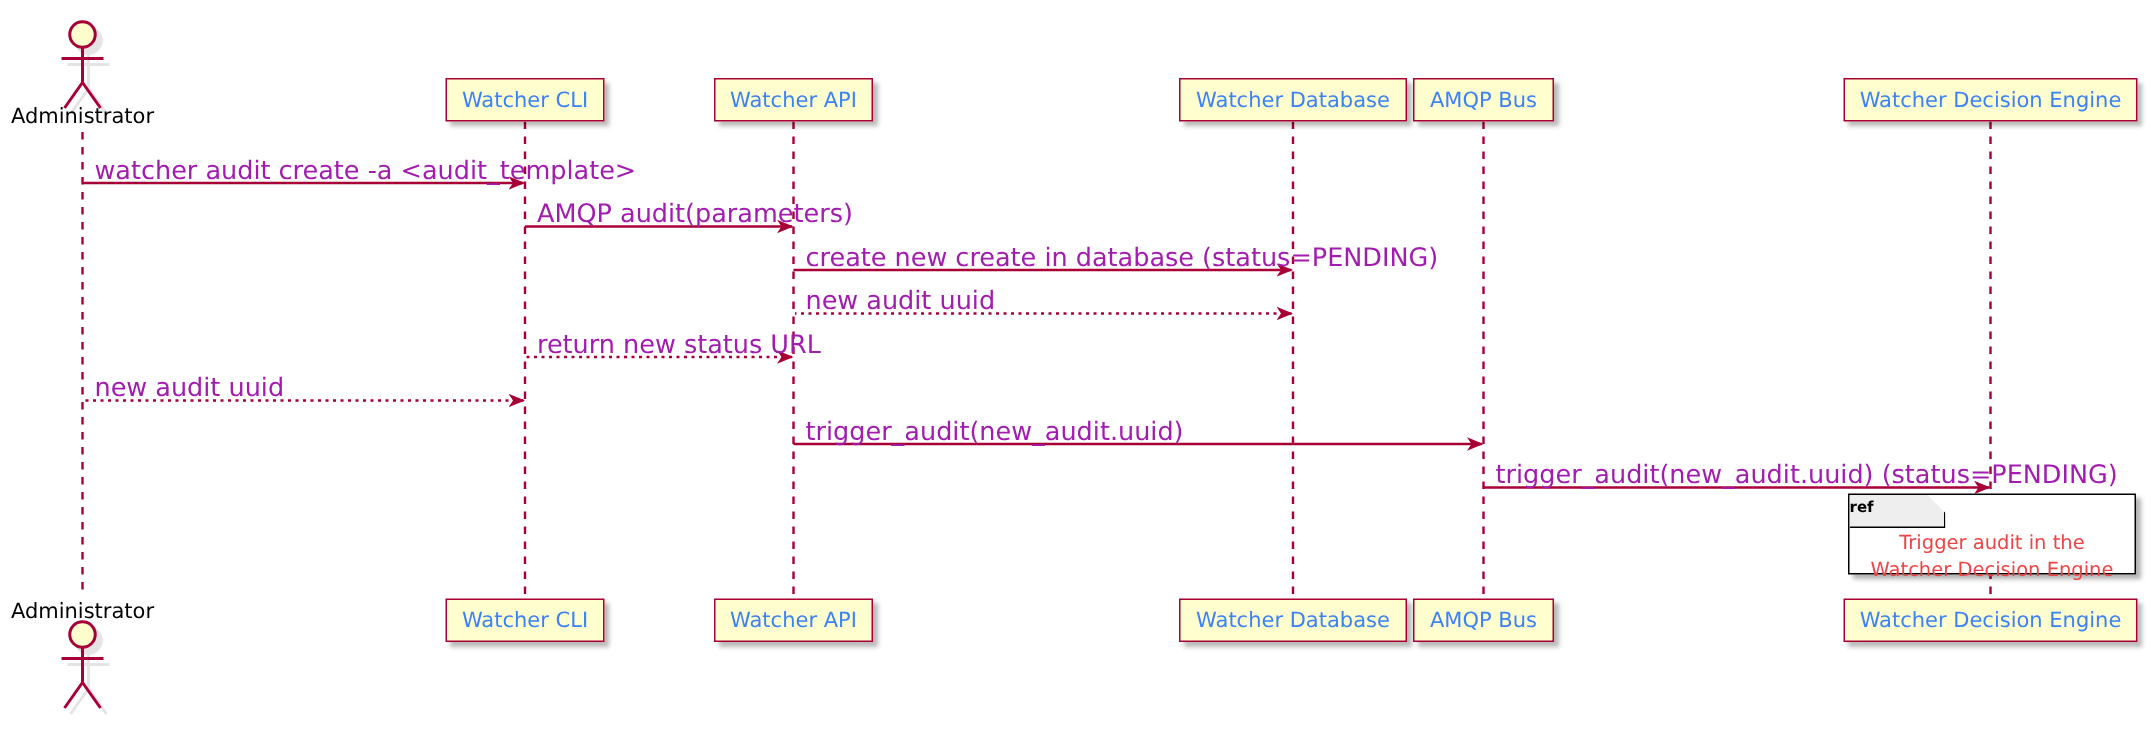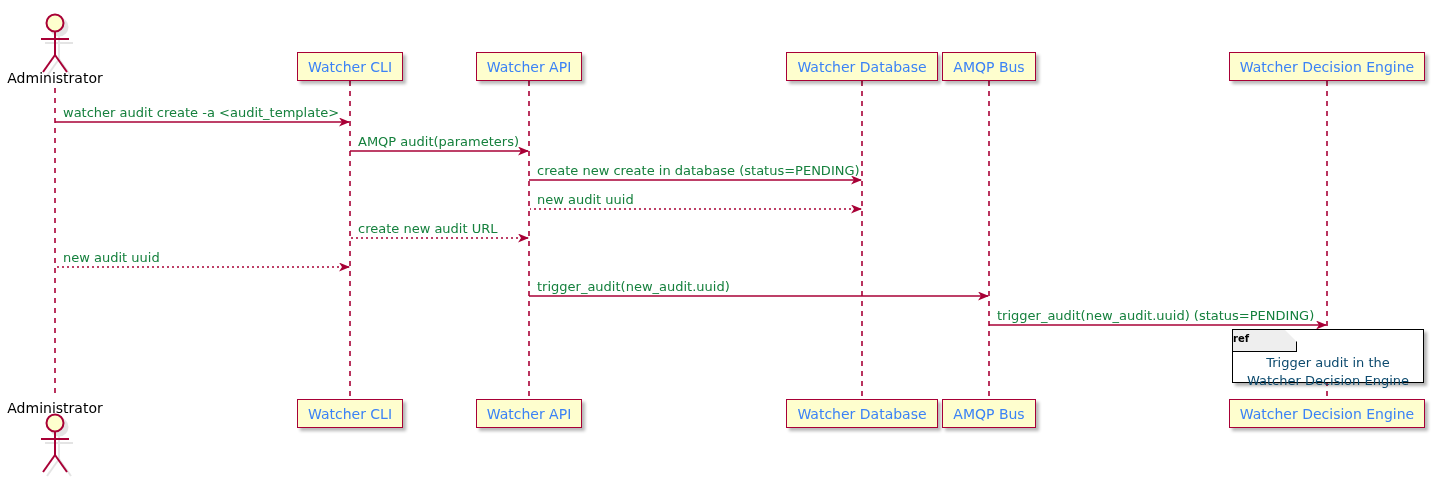--- a/index.html
+++ b/index.html
@@ -45,22 +45,22 @@
   }
   .actor-label {
     position: absolute;
     font-size: 14px;
     color: #000000;
     white-space: nowrap;
     line-height: 1;
   }
   .msg-label {
     position: absolute;
-    font-size: 13px;
-    color: #15803d;
+    font-size: 17px;
+    color: #a21caf;
     white-space: nowrap;
     line-height: 1;
   }
   .ref-frame {
     position: absolute;
     background: #FFFFFF;
     border: 1.5px solid #000000;
     box-shadow: 3px 3px 3px rgba(0,0,0,0.30);
     box-sizing: border-box;
   }
@@ -85,21 +85,21 @@
     color: #000000;
     line-height: 1.1;
   }
   .ref-body {
     position: absolute;
     left: 0;
     top: 24px;
     width: 100%;
     text-align: center;
     font-size: 13px;
-    color: #0c4a6e;
+    color: #ef4444;
     line-height: 1.35;
   }
   .ref-body div { white-space: nowrap; }
 </style>
 </head>
 <body>
 
 <div id="diagram">
 
   <svg id="svg-layer" viewBox="0 0 1434 486" xmlns="http://www.w3.org/2000/svg">
@@ -201,21 +201,21 @@
       </div>
       <div class="participant-box" style="left: 1228.77px; top: 399px; width: 196.453px; height: 29px;">
         <span class="participant-label">Watcher Decision Engine</span>
       </div>
     </div>
   <div id="label-layer">
       <div class="msg-label" style="left: 63px; top: 106px;">watcher audit create -a &lt;audit_template&gt;</div>
       <div class="msg-label" style="left: 358px; top: 135px;">AMQP audit(parameters)</div>
       <div class="msg-label" style="left: 537px; top: 164px;">create new create in database (status=PENDING)</div>
       <div class="msg-label" style="left: 537px; top: 193px;">new audit uuid</div>
-      <div class="msg-label" style="left: 358px; top: 222px;">create new audit URL</div>
+      <div class="msg-label" style="left: 358px; top: 222px;">return new status URL</div>
       <div class="msg-label" style="left: 63px; top: 251px;">new audit uuid</div>
       <div class="msg-label" style="left: 537px; top: 280px;">trigger_audit(new_audit.uuid)</div>
       <div class="msg-label" style="left: 997px; top: 309px;">trigger_audit(new_audit.uuid) (status=PENDING)</div>
     </div>
 
   <div class="ref-frame" id="ref-frame" style="left: 1232px; top: 329px; width: 192px; height: 54px;">
     <div class="ref-tab-clip"></div>
     <div class="ref-tab-text">ref</div>
     <div class="ref-body" id="ref-body">
         <div>Trigger audit in the</div>

